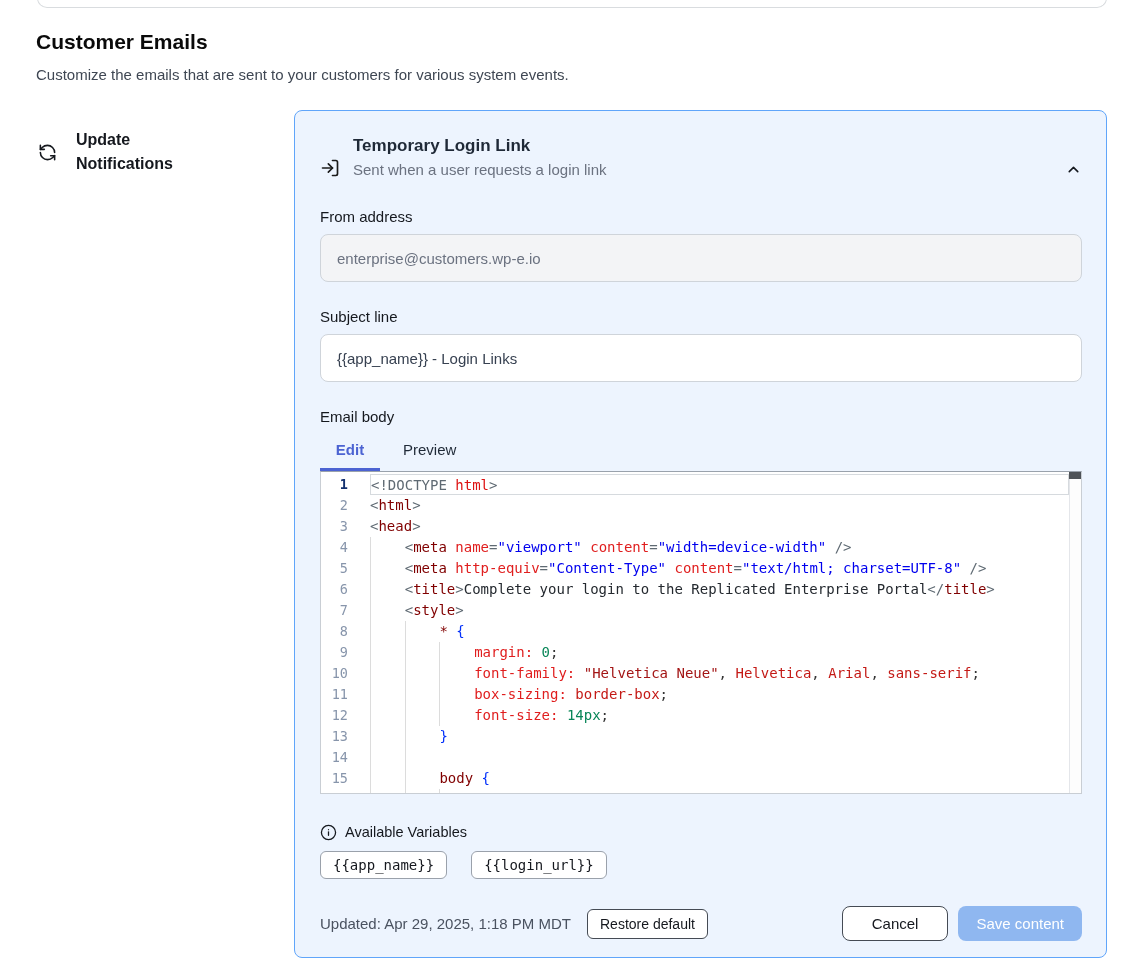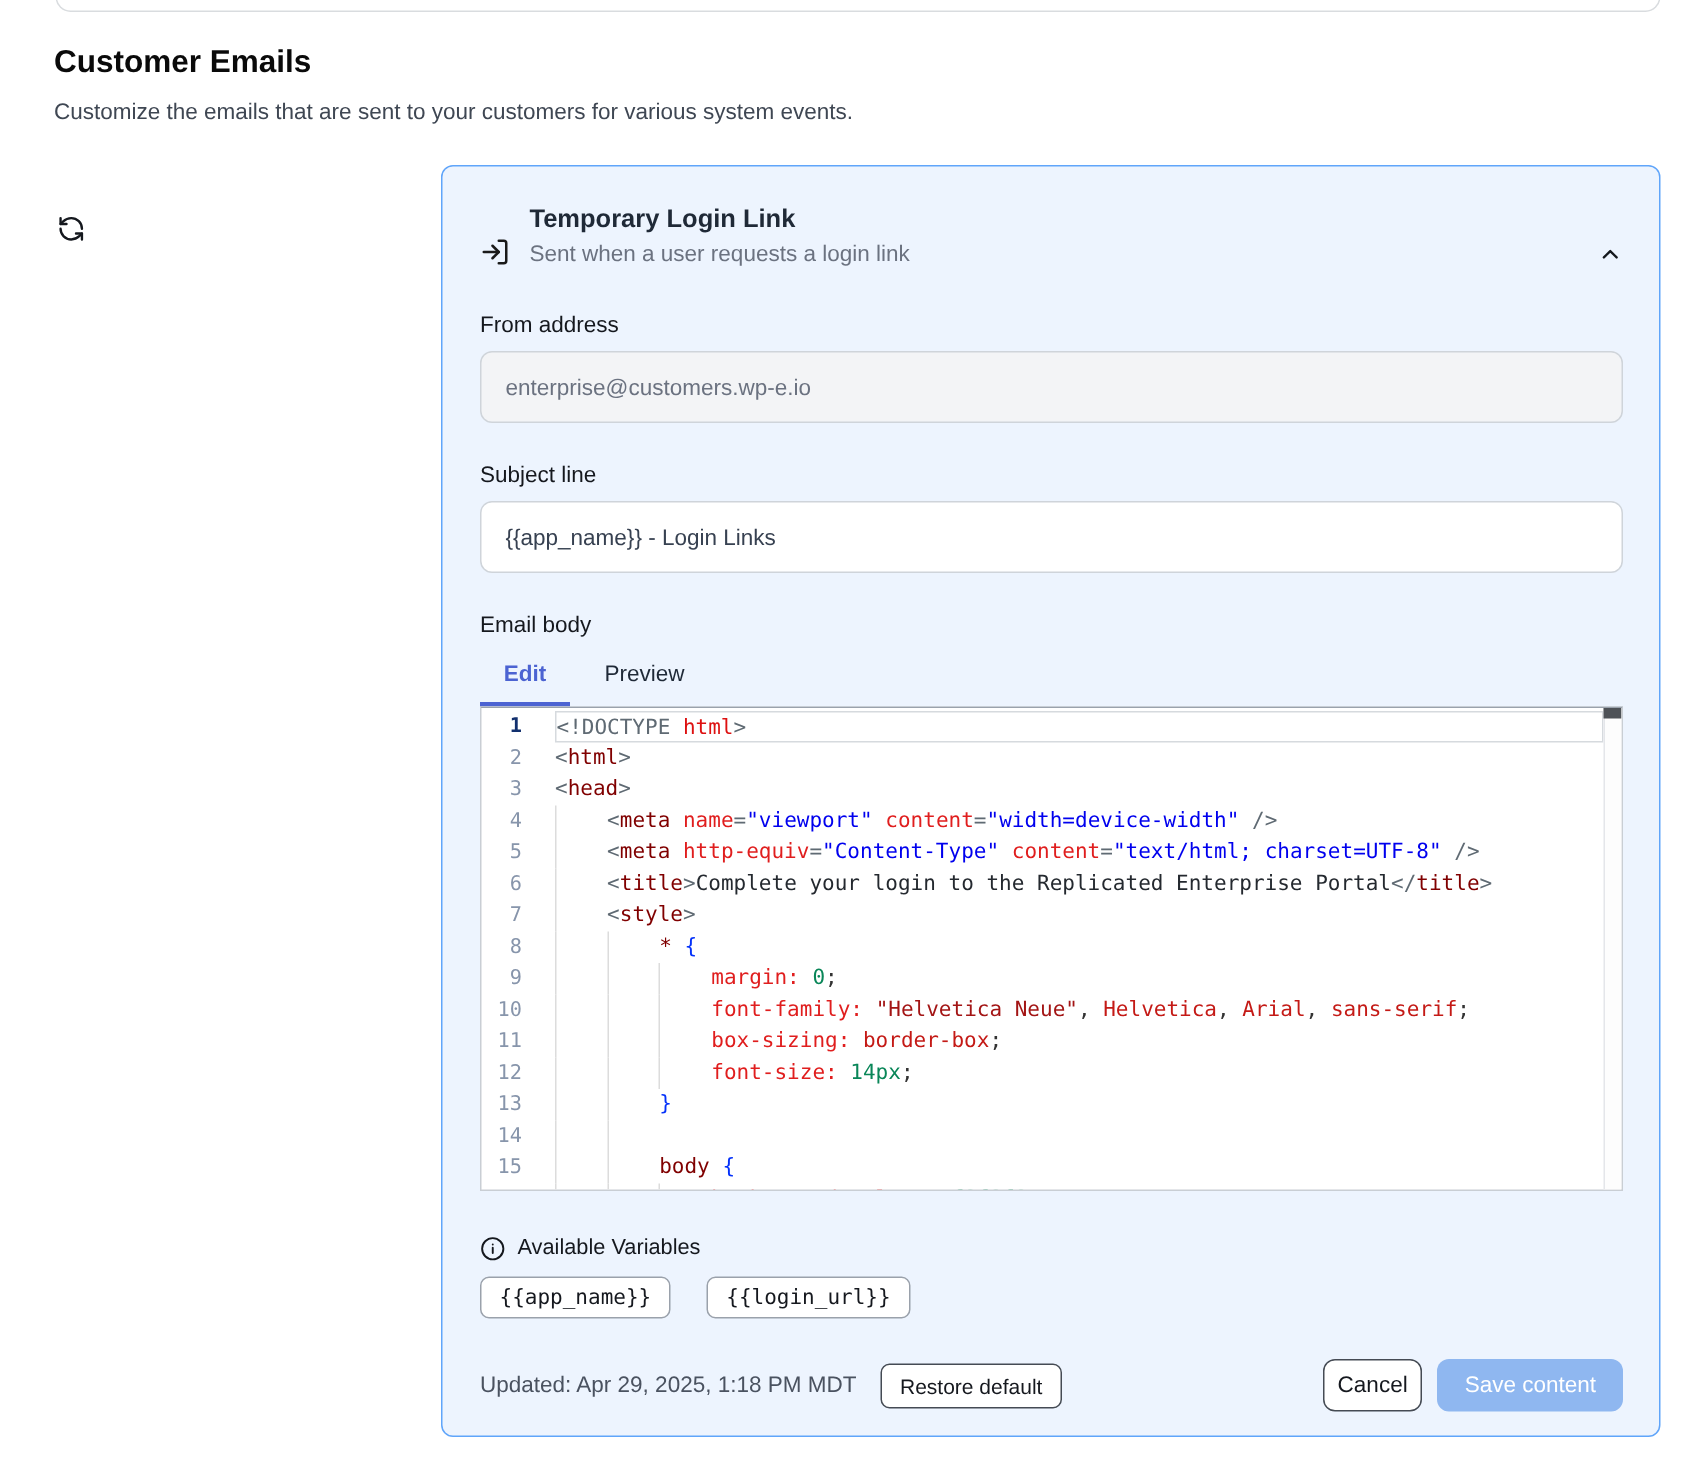--- a/index.html
+++ b/index.html
@@ -69,21 +69,21 @@
   .vars-label { font-size:14.5px; color:#15181e; }
   .chips-row { display:flex; gap:24px; margin-top:10px; }
   .chip { background:#fff; border:1px solid #9aa1ab; border-radius:6px; padding:5px 12px;
     font-family:"DejaVu Sans Mono","Liberation Mono",monospace; font-size:14px; color:#15181e; cursor:pointer; }
 
   .panel-footer { display:flex; align-items:center; margin-top:27px; }
   .updated-text { font-size:15px; color:#4a5260; }
   .btn { cursor:pointer; font-family:"Liberation Sans", sans-serif; }
   .btn-restore { margin-left:16px; padding:6px 12px; font-size:14px; color:#15181e;
     background:#fff; border:1px solid #454b54; border-radius:6px; }
-  .btn-cancel { margin-left:auto; padding:8px 9px; font-size:15px; color:#15181e;
+  .btn-cancel { margin-left:auto; padding:8px 29px; font-size:15px; color:#15181e;
     background:#fff; border:1px solid #454b54; border-radius:8px; }
   .btn-save { margin-left:10px; padding:9px 18px; font-size:15px; color:#ffffff;
     background:var(--save-disabled-bg,#8fb7f0); border:none; border-radius:8px; cursor:default; }
 
   svg { display:block; }
 </style>
 </head>
 <body>
 
 <div class="stage">
@@ -96,20 +96,21 @@
   <div class="sidebar">
     <div class="side-item plain">
       <span class="icn">
         <svg width="19" height="19" viewBox="0 0 24 24" fill="none" stroke="#15181e" stroke-width="2" stroke-linecap="round" stroke-linejoin="round">
           <path d="M21 12a9 9 0 0 0-9-9 9.75 9.75 0 0 0-6.74 2.74L3 8"></path>
           <path d="M3 3v5h5"></path>
           <path d="M3 12a9 9 0 0 0 9 9 9.75 9.75 0 0 0 6.74-2.74L21 16"></path>
           <path d="M16 16h5v5"></path>
         </svg>
       </span>
+      <span class="side-label">Update Notifications</span>
     </div>
   </div>
 
   <div class="panel">
 
     <div class="panel-header">
       <span class="hicn">
         <svg width="20" height="20" viewBox="0 0 24 24" fill="none" stroke="#1a1a1a" stroke-width="2" stroke-linecap="round" stroke-linejoin="round">
           <path d="M15 3h4a2 2 0 0 1 2 2v14a2 2 0 0 1-2 2h-4"></path>
           <polyline points="10 17 15 12 10 7"></polyline>

